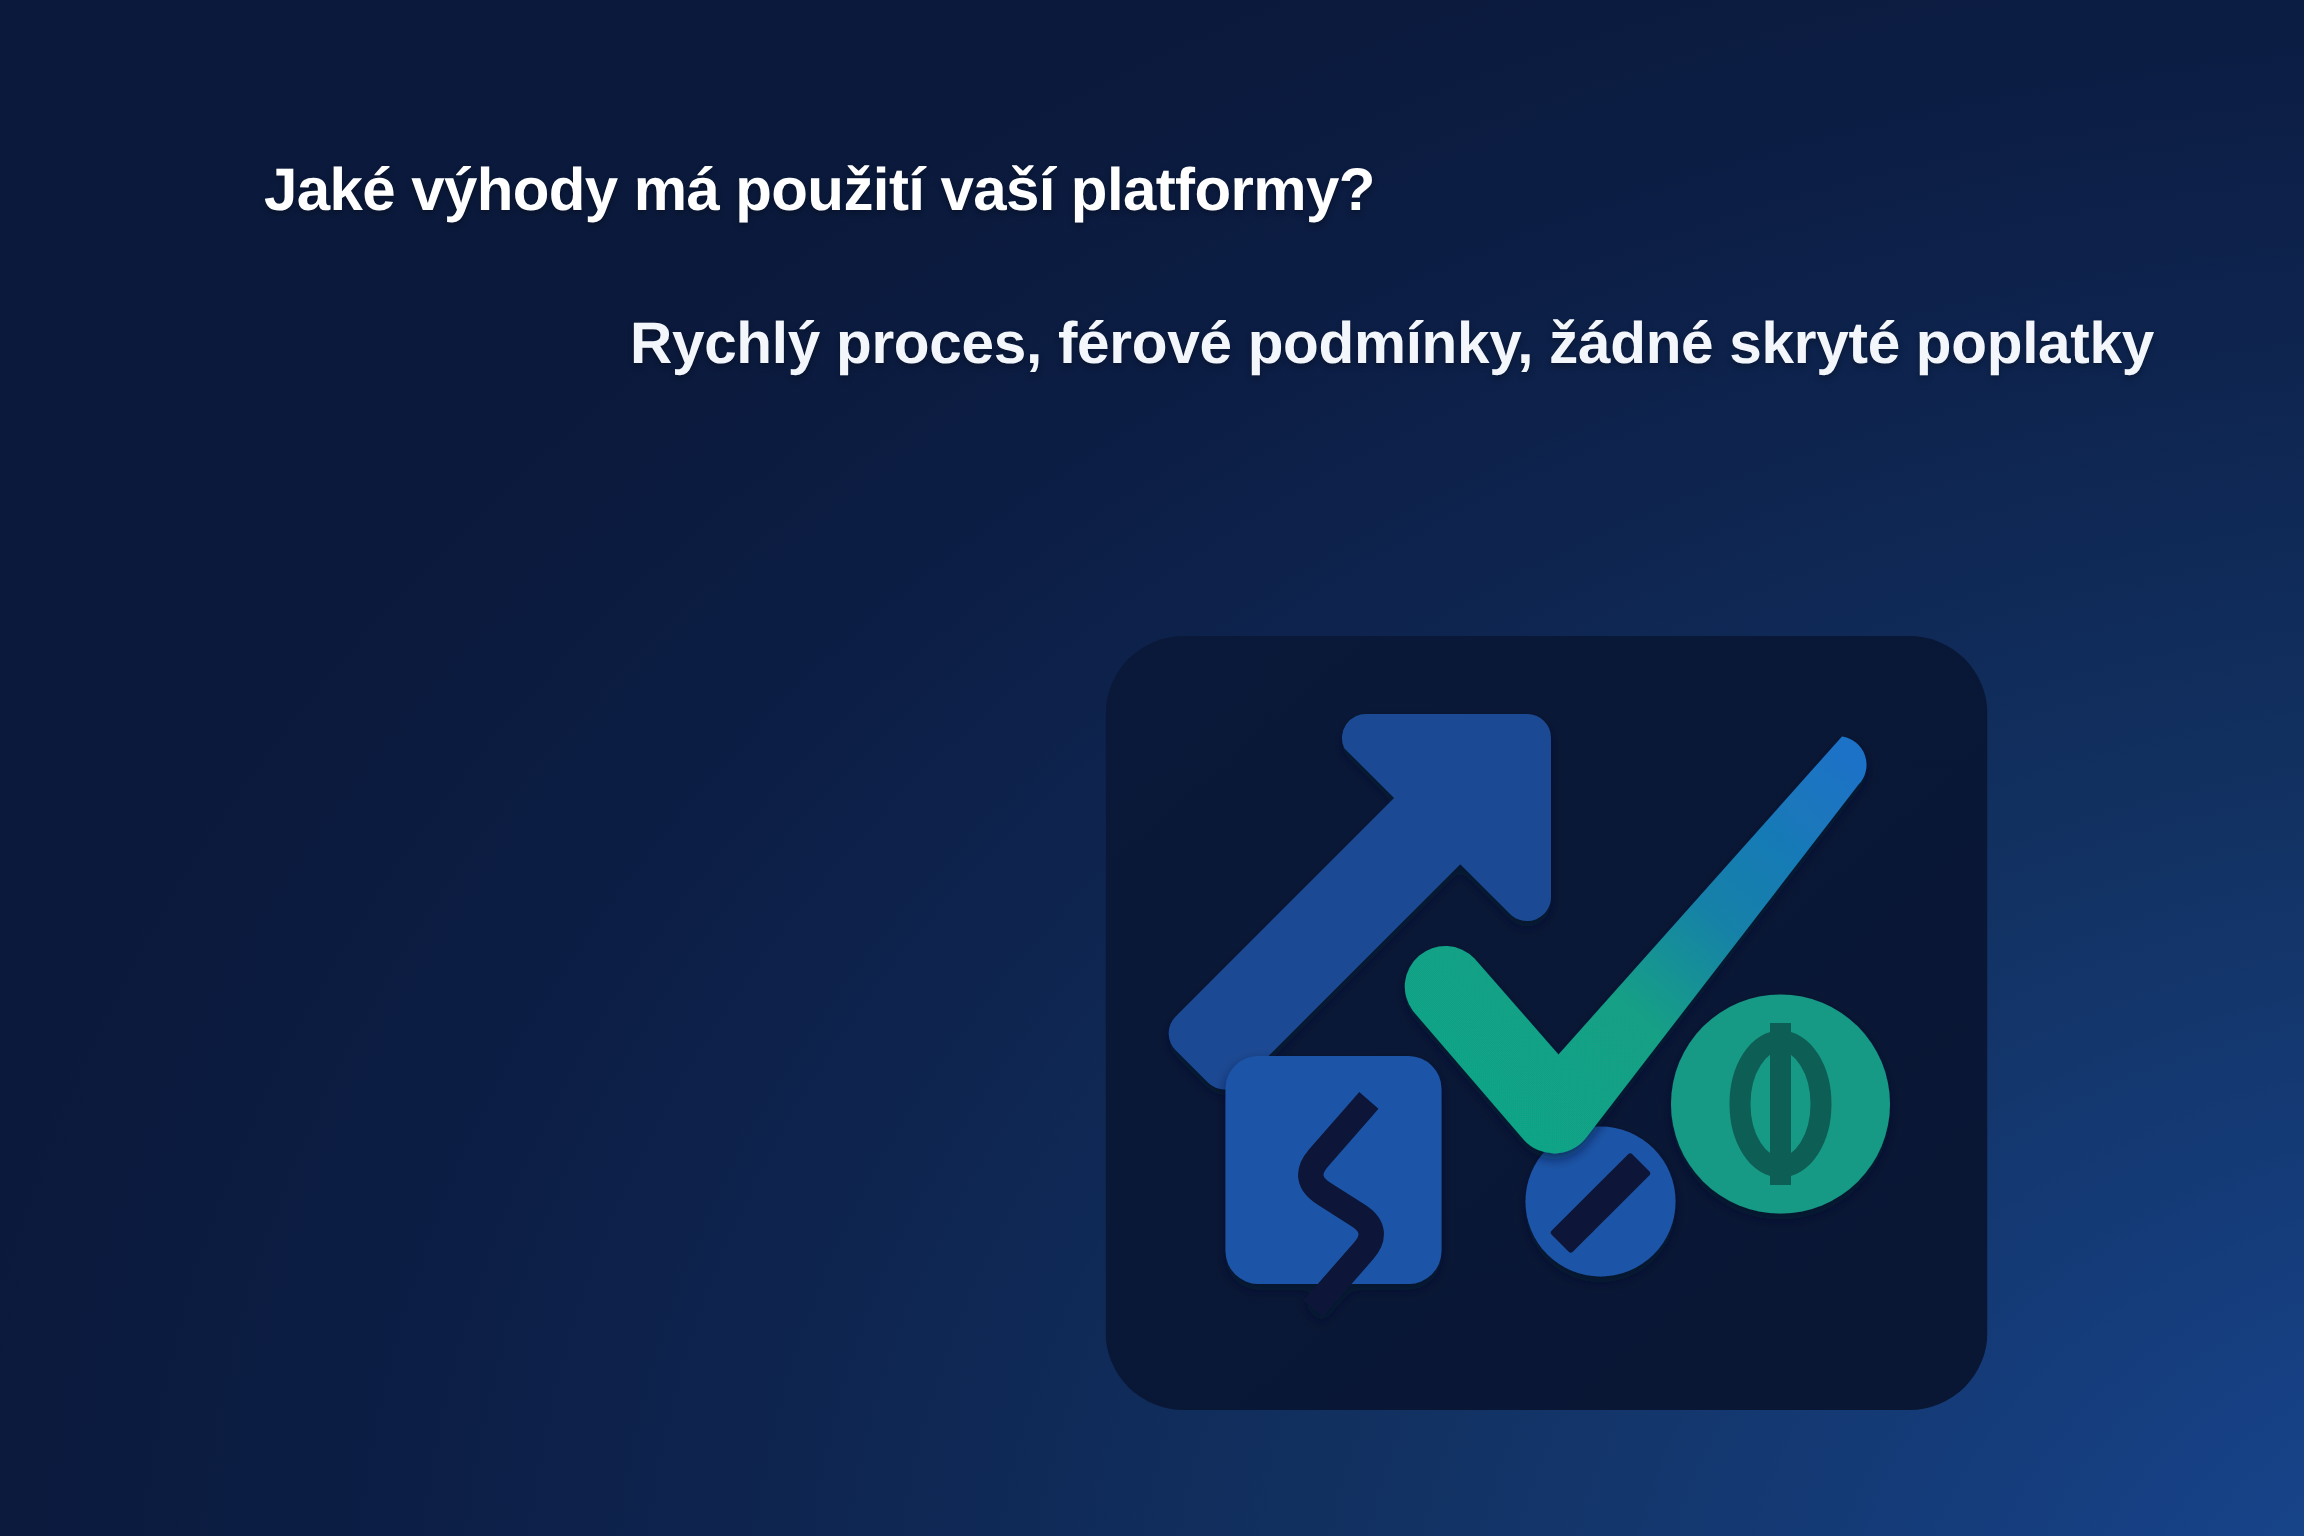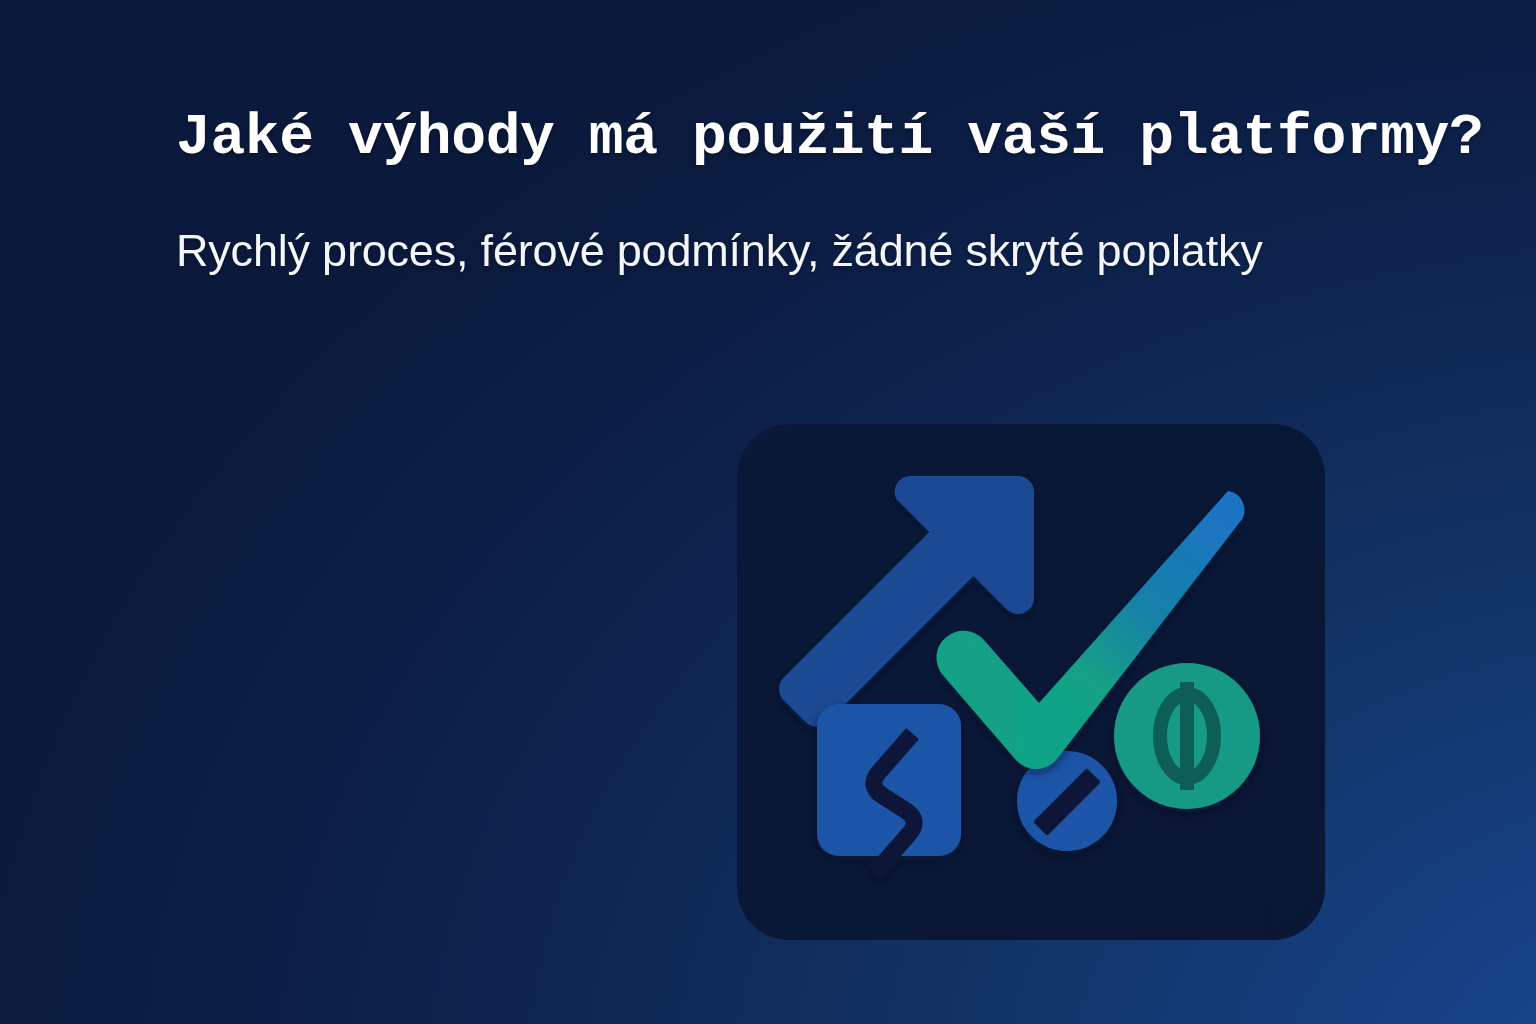--- a/index.html
+++ b/index.html
@@ -27,39 +27,39 @@
   
   .text-block {
     position: absolute;
     left: 176px;
     top: 104px;
     width: 1260px;
   }
 
   .headline {
     margin: 0;
-    font-size: 58px;
+    font-size: 40px;
     font-weight: 700;
     line-height: 1.18;
     letter-spacing: -0.4px;
     color: #ffffff;
     text-shadow: 0 2px 4px rgba(0,0,0,0.32);
     white-space: nowrap;
-    font-family: Liberation Mono, monospace;
   }
 
   .subcopy {
     margin: 0;
     padding-top: 44px;
-    font-size: 45px;
-    font-weight: 400;
+    font-size: 39px;
+    font-weight: 700;
     line-height: 69px;
     letter-spacing: -0.2px;
     color: #f3f6fb;
     text-shadow: 0 2px 4px rgba(0,0,0,0.30);
+    text-align: right;
   }
   .subcopy .line { display: block; white-space: nowrap; }
 
   
   .illustration {
     position: absolute;
     left: 737px;
     top: 424px;
     width: 588px;
     height: 516px;

